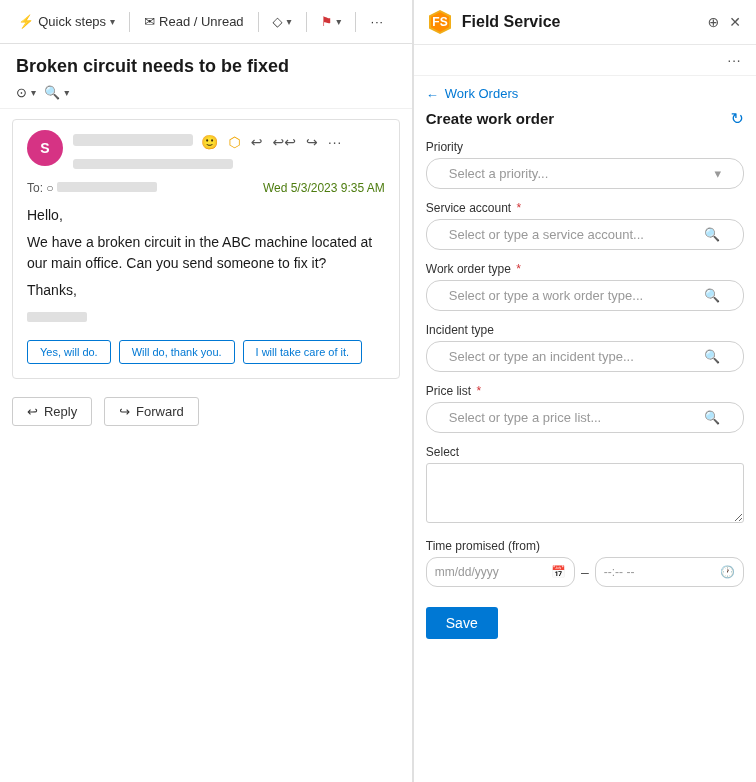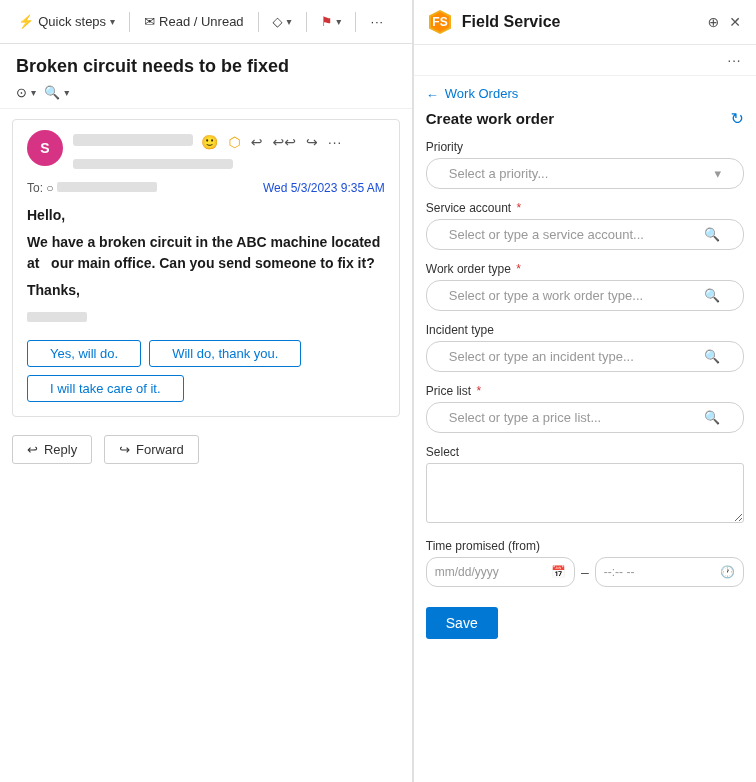--- a/index.html
+++ b/index.html
@@ -148,42 +148,41 @@
       justify-content: space-between;
       margin-bottom: 10px;
     }
     .email-to-blurred {
       background: #e0e0e0;
       border-radius: 2px;
       display: inline-block;
       width: 100px;
       height: 10px;
     }
-    .email-date { font-size: 12px; color: #1d4ed8; }
+    .email-date { font-size: 12px; color: #4d7c0f; }
     .email-text {
       font-size: 14px;
       color: #1a1a1a;
       line-height: 1.5;
       margin-bottom: 12px;
-      font-weight: bold;
     }
     .email-text p { margin-bottom: 6px; }
     .suggested-replies {
       display: flex;
       flex-wrap: wrap;
       gap: 8px;
       margin-top: 10px;
     }
     .suggested-reply-btn {
       border: 1px solid #0078d4;
       background: #fff;
       color: #0078d4;
       border-radius: 3px;
-      padding: 5px 22px;
-      font-size: 13px;
+      padding: 5px 12px;
+      font-size: 11px;
       cursor: pointer;
     }
     .email-footer-actions {
       display: flex;
       gap: 12px;
       padding: 8px 12px;
     }
     .footer-btn {
       display: flex;
       align-items: center;

